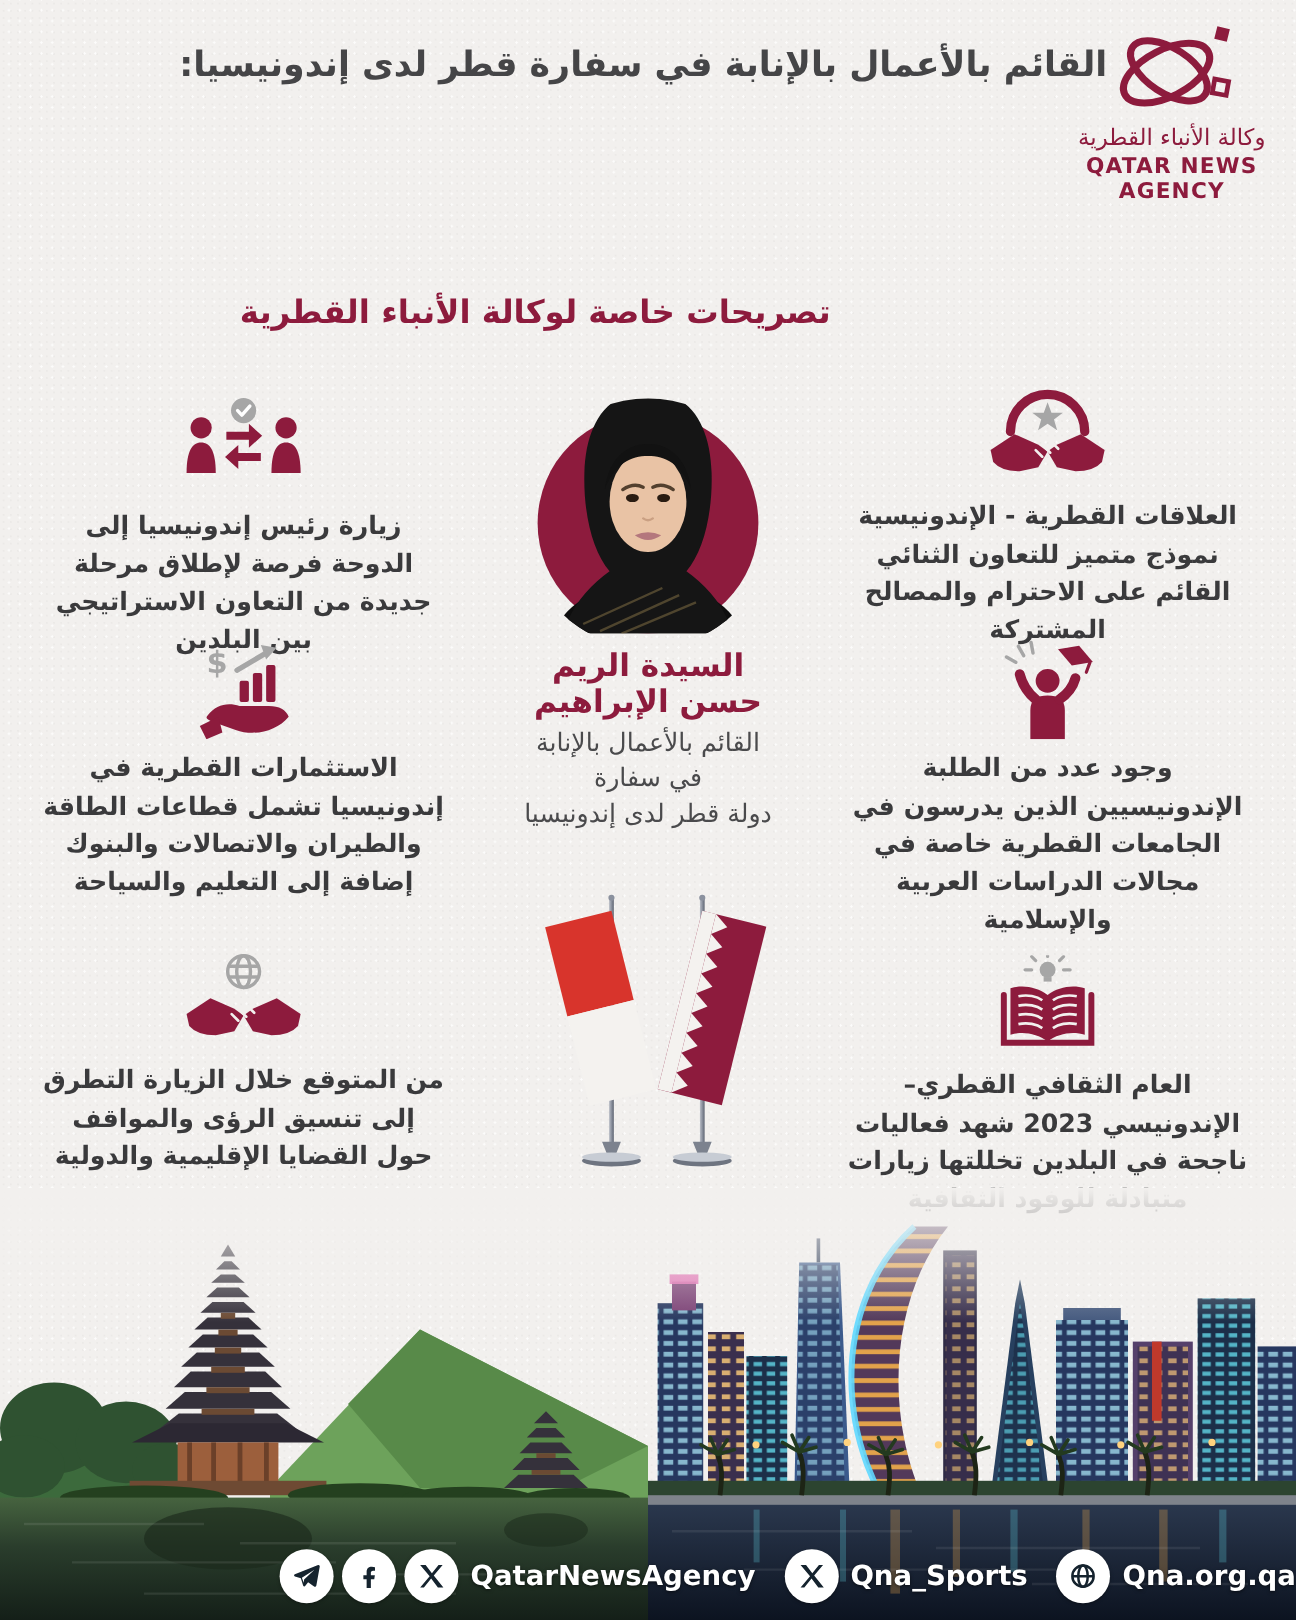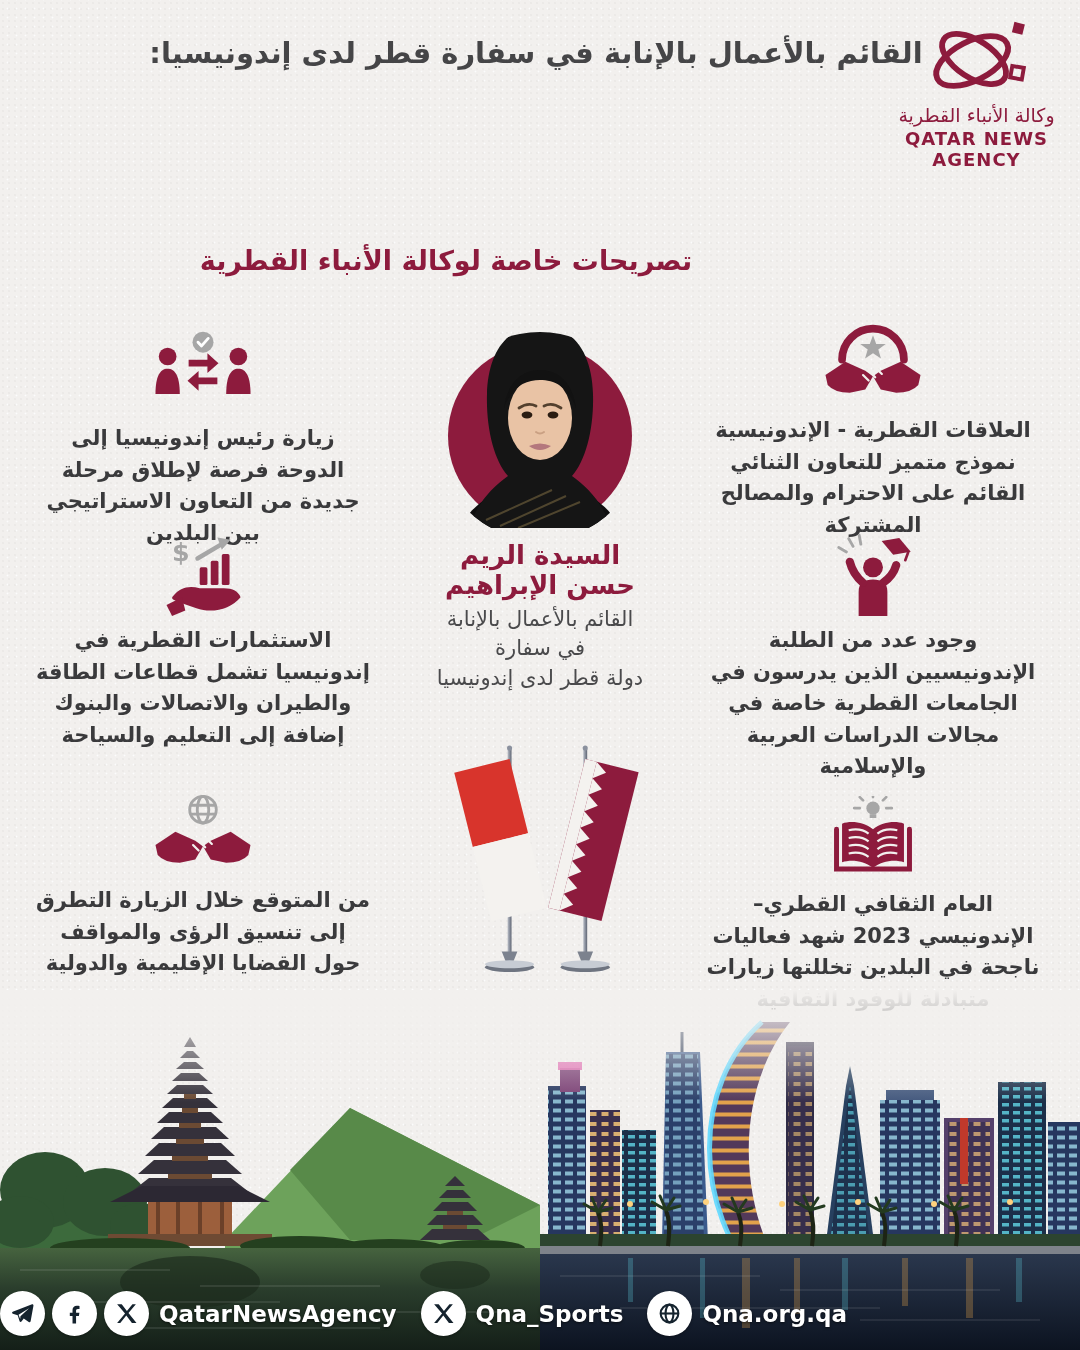--- a/index.html
+++ b/index.html
@@ -46,21 +46,21 @@
   .person { position:absolute; left:430px; top:320px; width:220px; text-align:center; }
   .person svg.avatar { width:220px; height:208px; display:block; }
   .person-name { margin-top:12px; font-size:26px; font-weight:800; color:#8d1b3d; }
   .person-role { margin-top:5px; font-size:21px; font-weight:400; color:#4a4a4c; line-height:1.4; }
   .flags { position:absolute; left:428px; top:740px; width:226px; height:252px; }
   .flags svg { width:100%; height:100%; }
   .scene { position:absolute; left:0; bottom:0; width:1080px; height:360px; }
   .scene svg { width:100%; height:100%; display:block; }
   .footer {
     position:absolute; left:0; bottom:14px; width:1080px;
-    display:flex; justify-content:flex-start; align-items:center; gap:24px;
+    display:flex; justify-content:flex-end; align-items:center; gap:24px;
   }
   .sgroup { display:flex; align-items:center; gap:10px; }
   .scluster { display:flex; align-items:center; gap:7px; }
   .scircle {
     width:45px; height:45px; border-radius:50%; background:#ffffff;
     display:flex; align-items:center; justify-content:center;
     box-shadow:0 1px 3px rgba(0,0,0,0.35);
   }
   .scircle svg { width:25px; height:25px; }
   .slabel { color:#ffffff; font-size:23px; font-weight:600; text-shadow:0 1px 3px rgba(0,0,0,0.6); }

